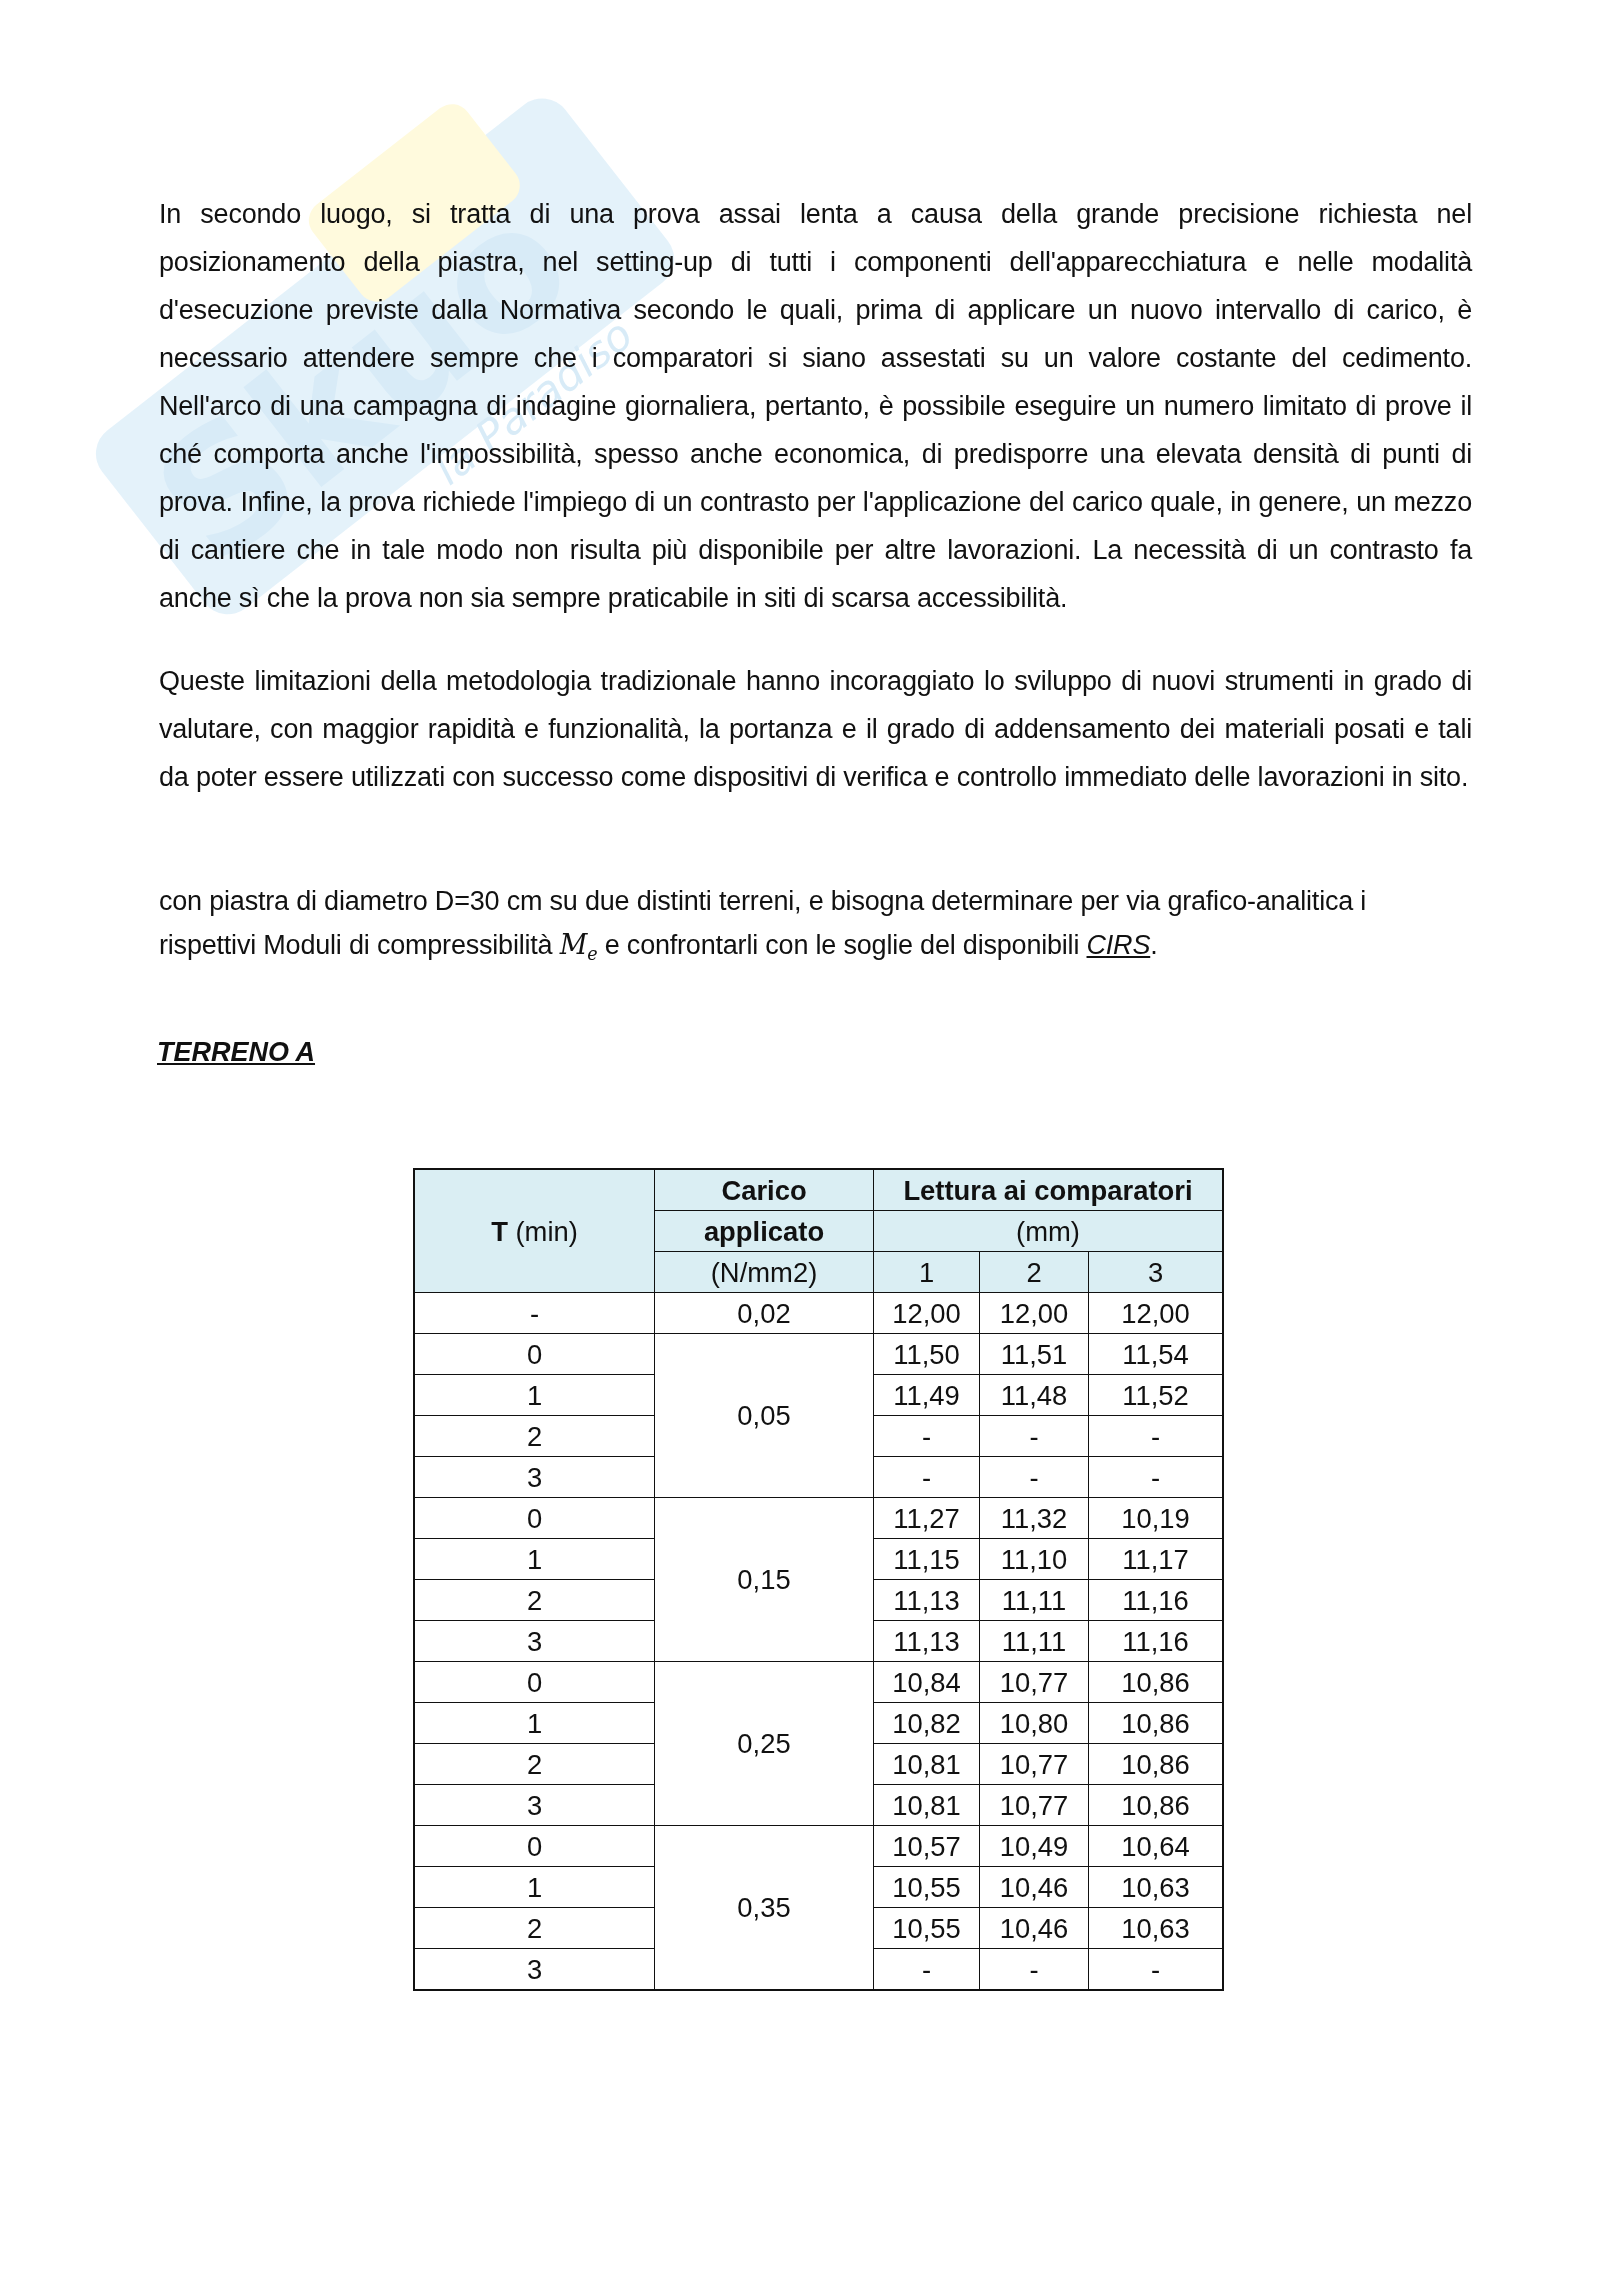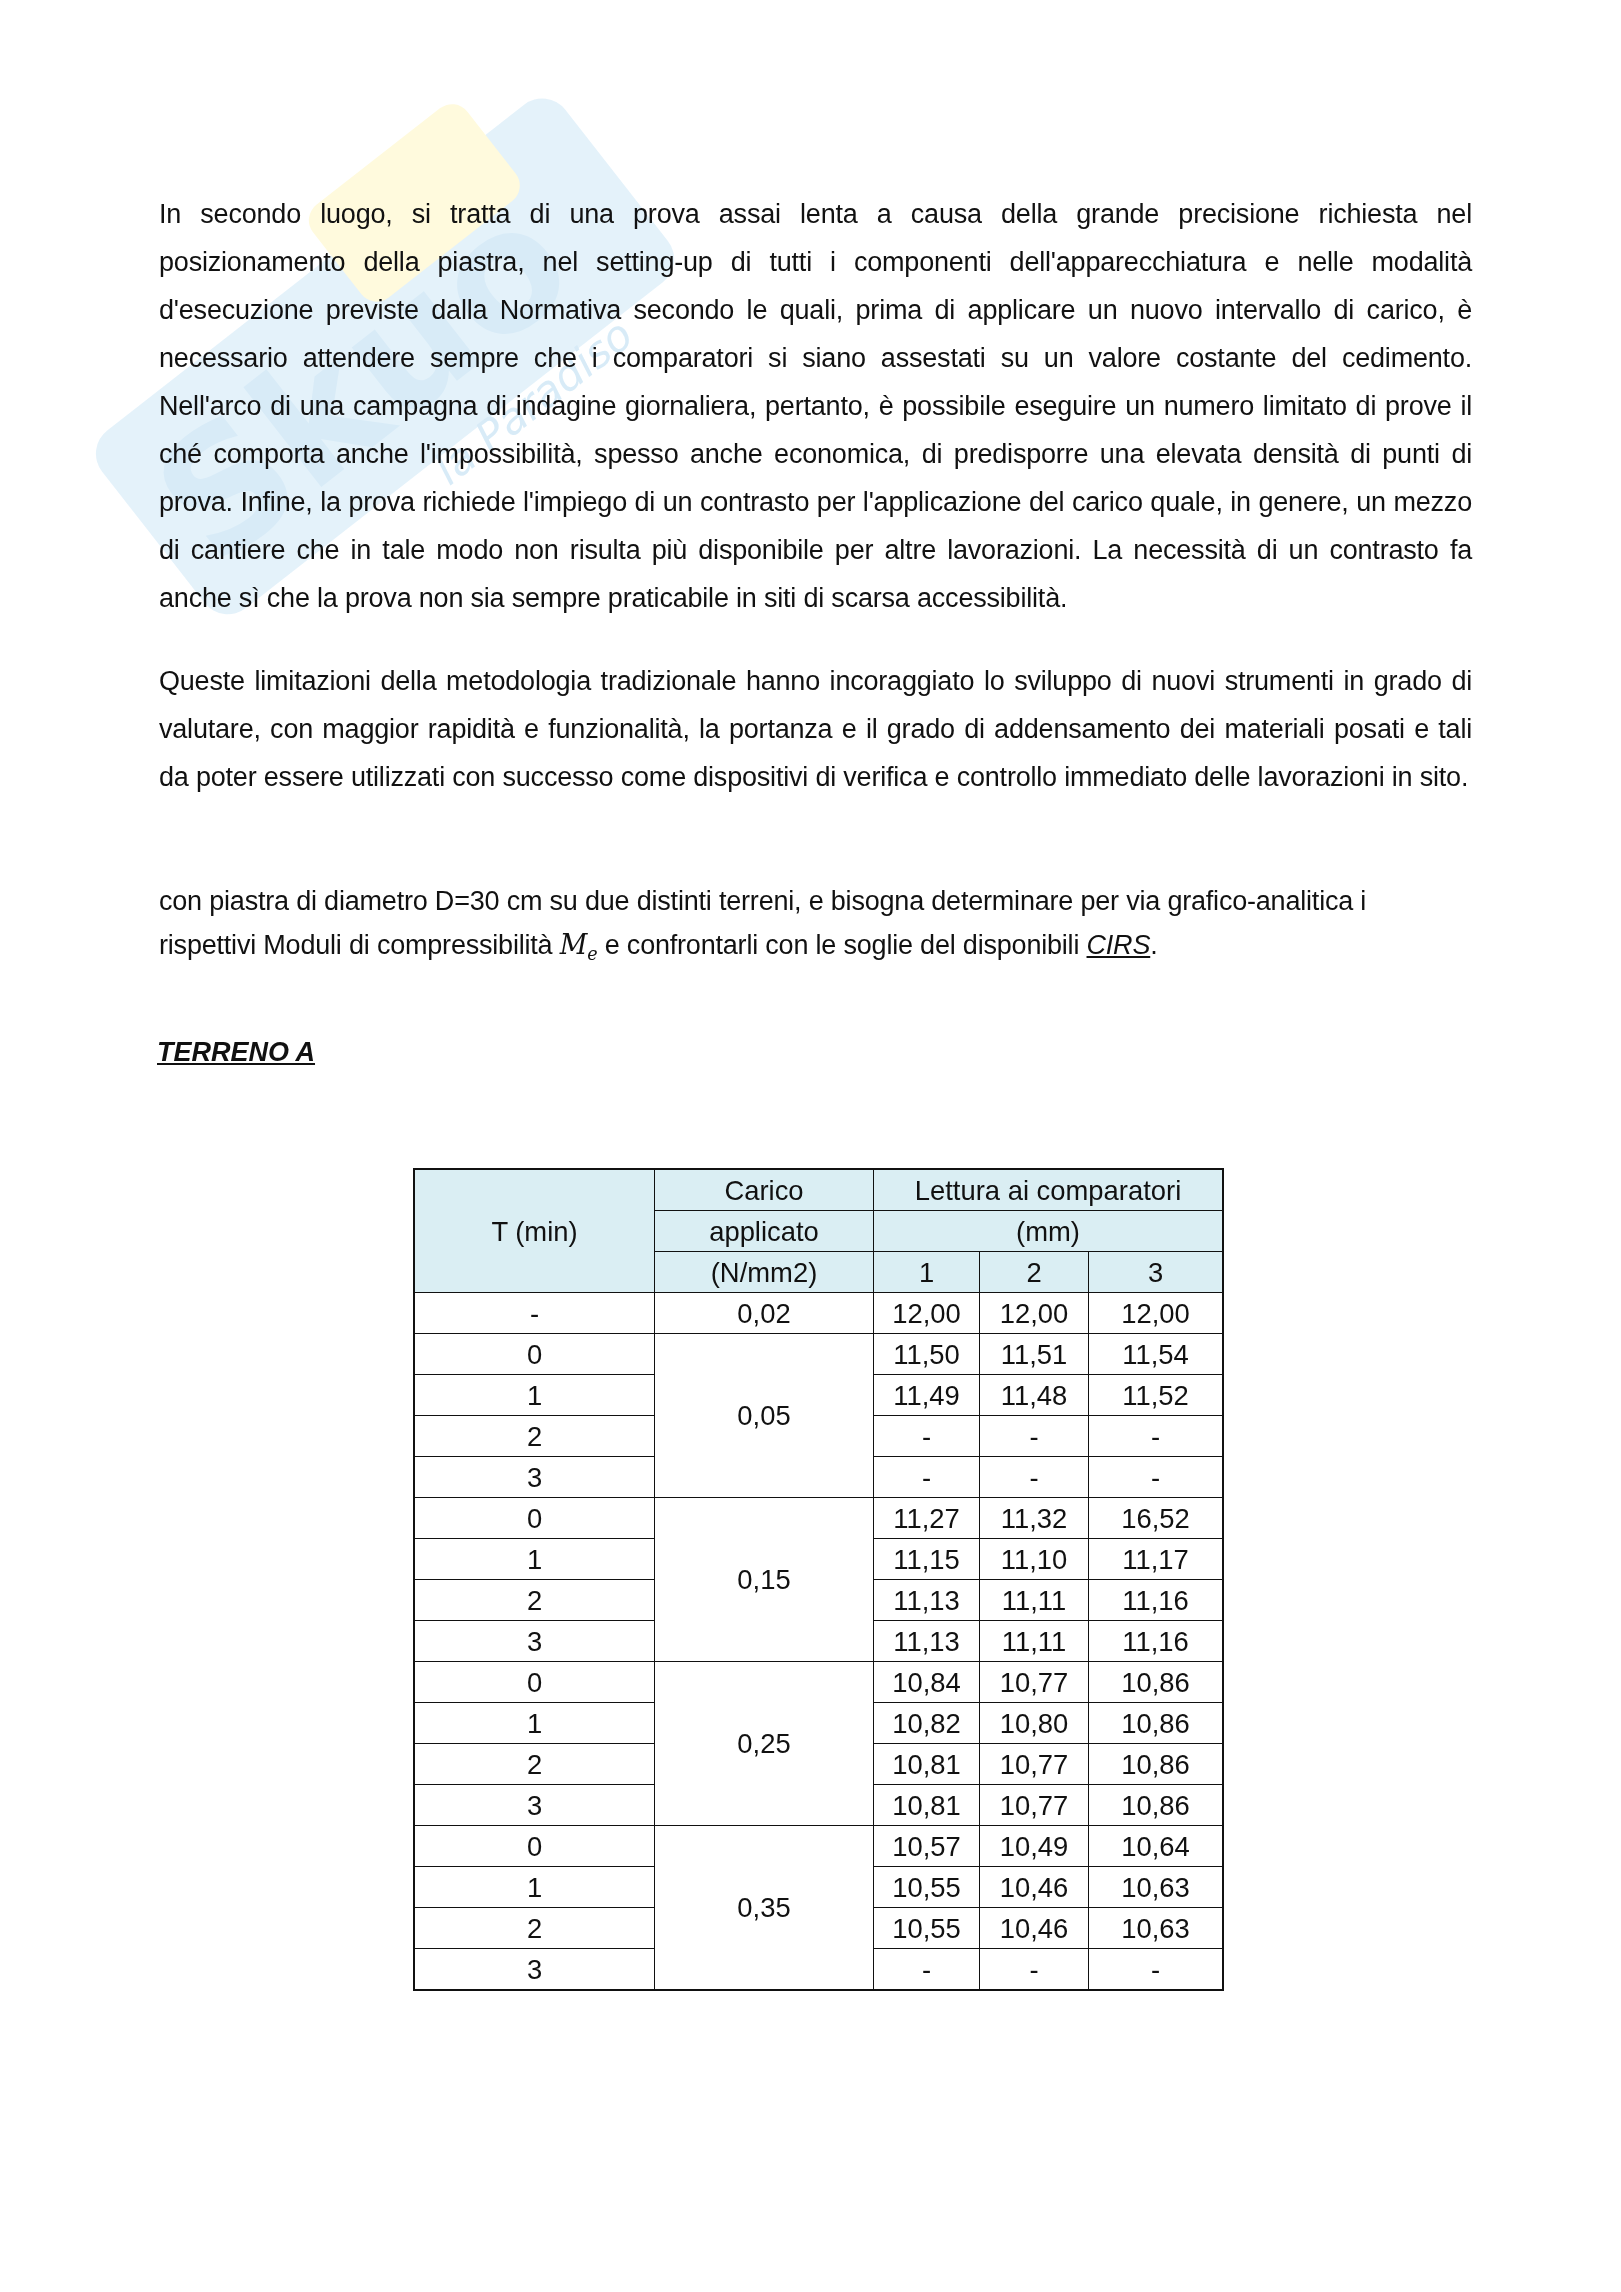--- a/index.html
+++ b/index.html
@@ -32,21 +32,21 @@
     table.data {
       position: absolute; left: 413px; top: 1168px;
       border-collapse: collapse; z-index: 1;
       font-size: 27.4px; text-align: center;
     }
     table.data td, table.data th {
       border: 1.5px solid #111111; padding: 0; font-weight: normal;
       height: 40px; line-height: 39px;
     }
     table.data .hdr { background: #DAEEF3; }
-    table.data .bold { font-weight: normal; }
+    table.data .bold { font-weight: bold; }
     .c-t { width: 239px; margin-left: 48px; }
     .c-load { width: 218px; }
     .c-1 { width: 105px; }
     .c-2 { width: 108px; }
     .c-3 { width: 133px; }
     table.data { border: 2.5px solid #111111; }
   </style>
 </head>
 <body>
 
@@ -123,21 +123,21 @@
         <td>3</td>
         <td>-</td>
         <td>-</td>
         <td>-</td>
       </tr>
       <tr>
         <td>0</td>
         <td rowspan="4">0,15</td>
         <td>11,27</td>
         <td>11,32</td>
-        <td>16,52</td>
+        <td>10,19</td>
       </tr>
       <tr>
         <td>1</td>
         <td>11,15</td>
         <td>11,10</td>
         <td>11,17</td>
       </tr>
       <tr>
         <td>2</td>
         <td>11,13</td>

